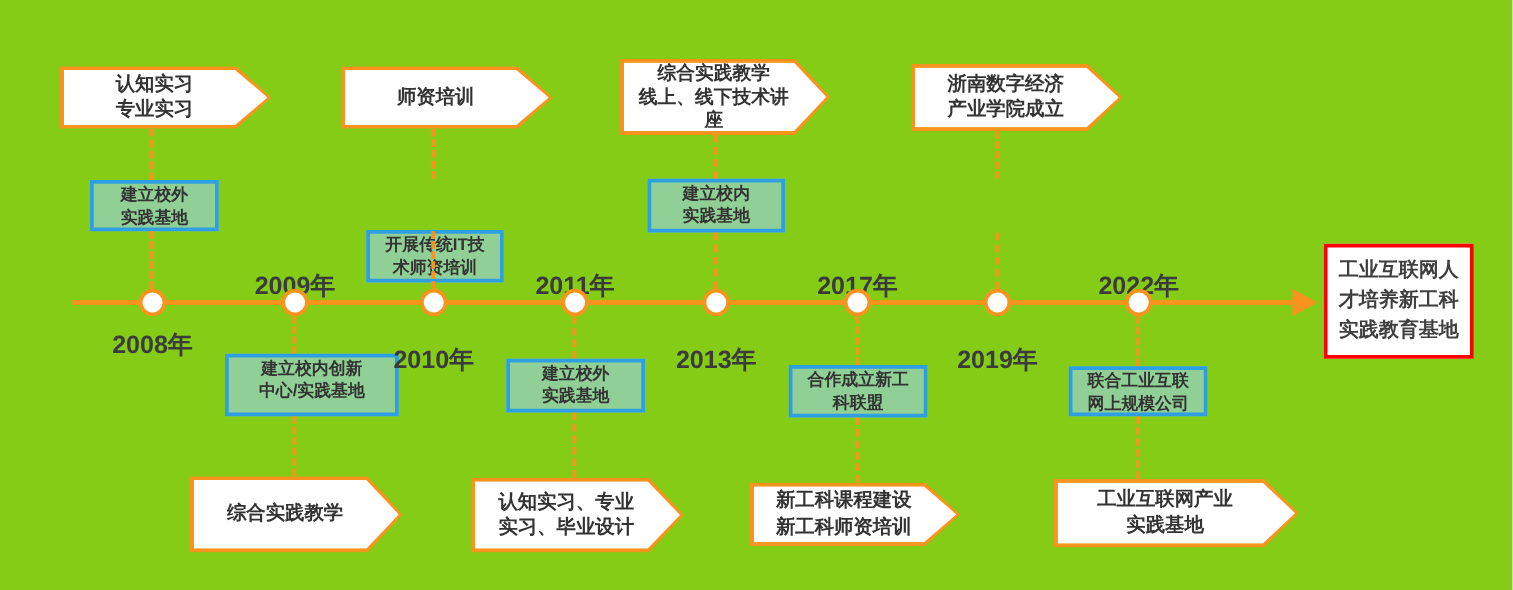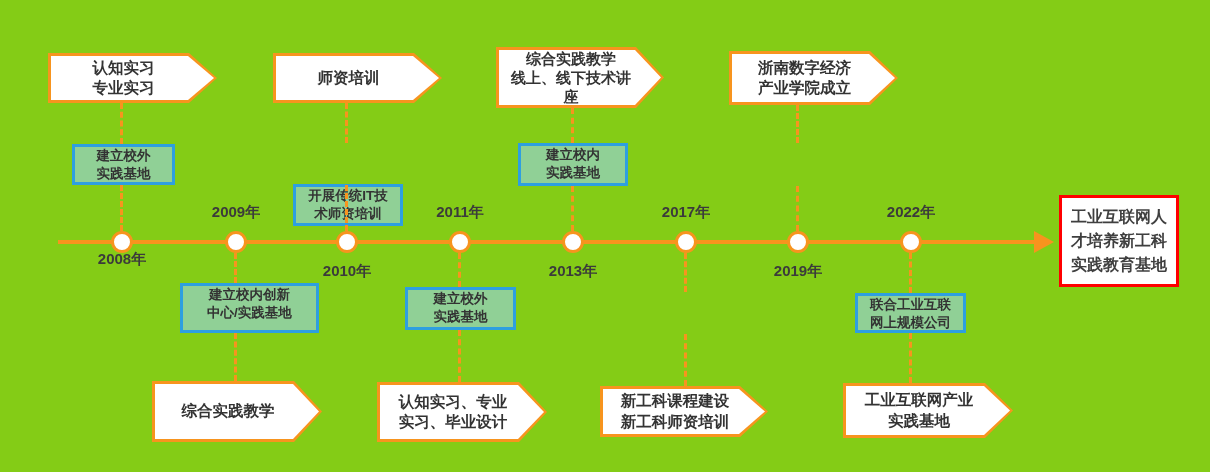--- a/index.html
+++ b/index.html
@@ -7,22 +7,22 @@
     position:relative;width:1210px;height:472px;background:#84cc16;overflow:hidden;
     font-family:"Liberation Sans", sans-serif;color:#3b3b3b;
   }
   
   .tl-line{position:absolute;left:58px;top:240px;width:978px;height:4px;background:#F7941E;}
   .tl-arrowhead{position:absolute;left:1034px;top:231px;width:0;height:0;
     border-top:11px solid transparent;border-bottom:11px solid transparent;border-left:20px solid #F7941E;}
   .tl-node{position:absolute;top:231px;width:16px;height:16px;border:3px solid #F7941E;
     border-radius:50%;background:#fff;}
   
-  .year{position:absolute;transform:translateX(-50%);font-size:15px;font-weight:bold;
-    color:#3b3b3b;white-space:nowrap;}
+  .year{position:absolute;transform:translateX(-50%);font-size:20px;font-weight:bold;
+    color:#3b3b3b;white-space:nowrap;margin-top:12px;}
   
   .dash{position:absolute;width:0;border-left:3px dashed #F7941E;}
   
   .banner{position:absolute;background:#F7941E;
     clip-path:polygon(0 0, calc(100% - 28px) 0, 100% 50%, calc(100% - 28px) 100%, 0 100%);}
   .banner .inner{position:absolute;left:3px;top:3px;right:3px;bottom:3px;background:#fff;
     clip-path:polygon(0 0, calc(100% - 26px) 0, 100% 50%, calc(100% - 26px) 100%, 0 100%);
     display:flex;align-items:center;justify-content:center;text-align:center;
     font-size:15.5px;font-weight:bold;color:#333;line-height:1.3;white-space:pre-line;
     padding-right:18px;box-sizing:border-box;}
@@ -105,20 +105,24 @@
     <span>建立校内
 实践基地</span>
   </div>
   <div class="dash" style="left:571px;top:186px;height:45px;"></div>
   <div class="tl-node" style="left:562px;"></div>
   <div class="year" style="left:573px;top:262px;">2013年</div>
 
   <div class="year" style="left:686px;top:203px;">2017年</div>
   <div class="tl-node" style="left:675px;"></div>
   <div class="dash" style="left:684px;top:253px;height:39px;"></div>
+  <div class="gbox" style="left:631px;top:292px;width:111px;height:42px;">
+    <span>合作成立新工
+科联盟</span>
+  </div>
   <div class="dash" style="left:684px;top:334px;height:52px;"></div>
   <div class="banner" style="left:729px;top:51px;width:169px;height:54px;">
     <div class="inner">浙南数字经济
 产业学院成立</div>
   </div>
 
   <div class="banner" style="left:600px;top:386px;width:168px;height:51px;">
     <div class="inner">新工科课程建设
 新工科师资培训</div>
   </div>
@@ -128,21 +132,21 @@
   <div class="year" style="left:798px;top:262px;">2019年</div>
 
   <div class="year" style="left:911px;top:203px;">2022年</div>
   <div class="tl-node" style="left:900px;"></div>
   <div class="dash" style="left:909px;top:253px;height:40px;"></div>
   <div class="gbox" style="left:855px;top:293px;width:111px;height:40px;">
     <span>联合工业互联
 网上规模公司</span>
   </div>
   <div class="dash" style="left:909px;top:333px;height:50px;"></div>
-  <div class="banner" style="left:843px;top:383px;width:170px;height:55px;">
+  <div class="banner" style="left:843px;top:383px;width:170px;height:55px;padding-left:26px;">
     <div class="inner">工业互联网产业
 实践基地</div>
   </div>
 
   <div class="goal">
     <span>工业互联网人
 才培养新工科
 实践教育基地</span>
   </div>
 

